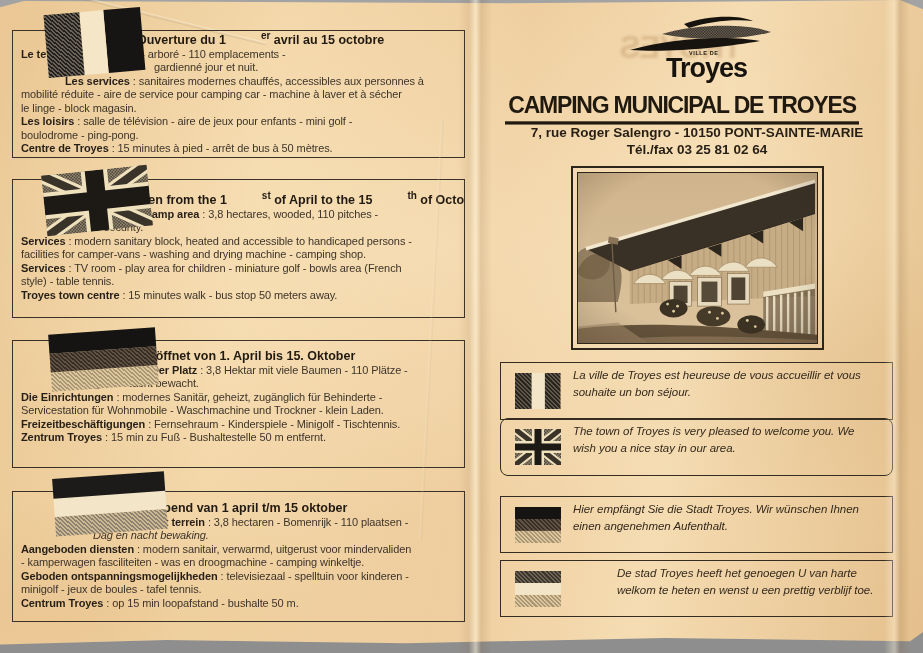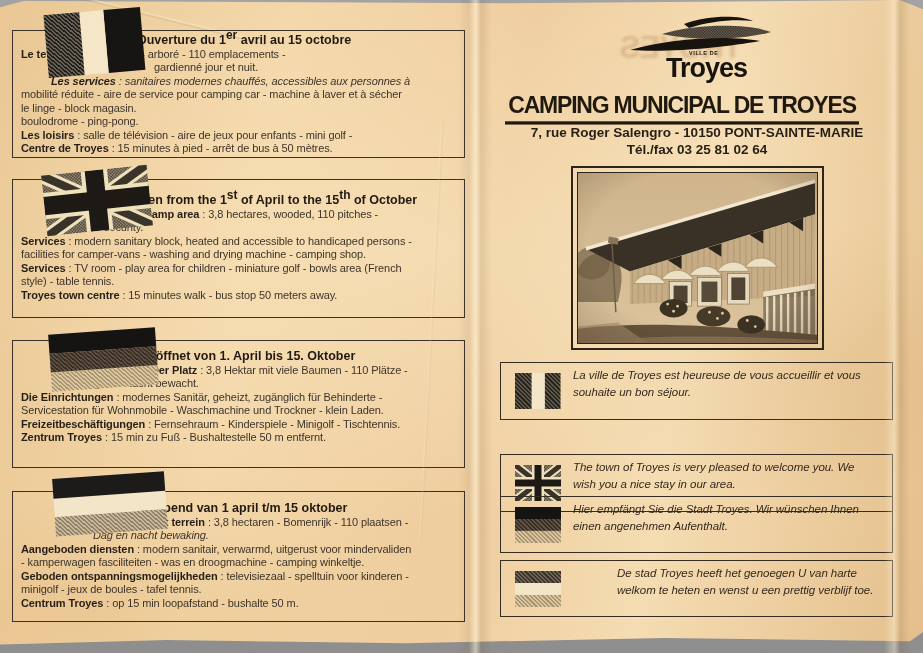--- a/index.html
+++ b/index.html
@@ -34,21 +34,21 @@
     background:linear-gradient(180deg,rgba(120,82,42,.20),rgba(255,246,220,.45)); }
 
   
   .lbox {
     position:absolute; left:12px; width:453px; box-sizing:border-box;
     border:1.5px solid #3a3127; padding:3px 8px 0 8px; overflow:hidden;
   }
   .ln { white-space:nowrap; font-size:11px; line-height:13.5px; letter-spacing:-.1px; color:#3d342a; }
   .ln .b { font-weight:bold; color:#261f17; }
   .hd { font-weight:bold; font-size:12.5px; color:#211a12; letter-spacing:0; }
-  sup { font-size:12px; line-height:0; }
+  sup { font-size:10px; line-height:0;margin-left:35px; }
 
   
   .flagL { position:absolute; background-repeat:no-repeat; }
   .flag-fr-l {
     left:46px; top:11px; width:97px; height:63px; transform:rotate(-5deg);
     background-image:
       repeating-linear-gradient(45deg,#20201e 0 1.5px,#6a6053 1.5px 3px),
       linear-gradient(#f4e6c6,#f4e6c6),
       linear-gradient(#161513,#161513);
     background-size:37% 100%,25% 100%,38% 100%;
@@ -142,25 +142,25 @@
 
 <div class="page">
   <div class="paper"></div>
   <div class="crease crease-d1"></div>
   <div class="crease crease-d3"></div>
 
   <div class="lbox" style="top:30px;height:128px;">
     <div class="ln hd" style="margin-left:116px;"><span>Ouverture du 1</span><sup>er</sup><span> avril au 15 octobre</span></div>
     <div class="ln" style=""><span class="b">Le terrain</span><span> : 3,8 hectares - arboré - 110 emplacements -</span></div>
     <div class="ln" style="margin-left:133px;"><span>gardienné jour et nuit.</span></div>
-    <div class="ln" style="margin-left:30px;font-style:italic;"><span class="b">Les services</span><span> : sanitaires modernes chauffés, accessibles aux personnes à</span></div>
+    <div class="ln" style="margin-left:44px;"><span class="b">Les services</span><span> : sanitaires modernes chauffés, accessibles aux personnes à</span></div>
     <div class="ln"><span>mobilité réduite - aire de service pour camping car - machine à laver et à sécher</span></div>
     <div class="ln"><span>le linge - block magasin.</span></div>
+    <div class="ln"><span class="b">Les loisirs</span><span> : salle de télévision - aire de jeux pour enfants - mini golf -</span></div>
     <div class="ln"><span>boulodrome - ping-pong.</span></div>
-    <div class="ln"><span class="b">Les loisirs</span><span> : salle de télévision - aire de jeux pour enfants - mini golf -</span></div>
     <div class="ln"><span class="b">Centre de Troyes</span><span> : 15 minutes à pied - arrêt de bus à 50 mètres.</span></div>
   </div>
 
   <div class="lbox" style="top:179px;height:139px;padding-top:14px;">
     <div class="ln hd" style="margin-left:110px;"><span>Open from the 1</span><sup>st</sup><span> of April to the 15</span><sup>th</sup><span> of October</span></div>
     <div class="ln" style="margin-left:123px;"><span class="b">Camp area</span><span> : 3,8 hectares, wooded, 110 pitches -</span></div>
     <div class="ln" style="margin-left:62px;"><span>24h security.</span></div>
     <div class="ln"><span class="b">Services</span><span> : modern sanitary block, heated and accessible to handicaped persons -</span></div>
     <div class="ln"><span>facilities for camper-vans - washing and drying machine - camping shop.</span></div>
     <div class="ln"><span class="b">Services</span><span> : TV room - play area for children - miniature golf - bowls area (French</span></div>
@@ -302,21 +302,21 @@
           <circle cx="178" cy="150" r="1.4" fill="#decb9f"></circle>
         <rect width="240" height="166" fill="url(#vig)"></rect>
       </svg>
     </div>
   </div>
 
   <div class="wbox" style="top:362px;height:58px;">
     <div class="flagR flag-fr-r"></div>
     <div class="wtext">La ville de Troyes est heureuse de vous accueillir et vous souhaite un bon séjour.</div>
   </div>
-  <div class="wbox" style="top:454px;height:58px;">
+  <div class="wbox" style="top:418px;height:58px;border-radius:8px;">
     <div class="flagR">
       <svg viewBox="0 0 46 36" preserveAspectRatio="none">
         <defs>
             <pattern id="ukp2" width="3" height="3" patternUnits="userSpaceOnUse">
           <rect width="3" height="3" fill="#948872"></rect>
               <rect width="1.5" height="1.5" fill="#4f4739"></rect>
               <rect x="1.5" y="1.5" width="1.5" height="1.5" fill="#4f4739"></rect>
         </pattern>
           </defs>
         <rect width="46" height="36" fill="url(#ukp2)"></rect>

